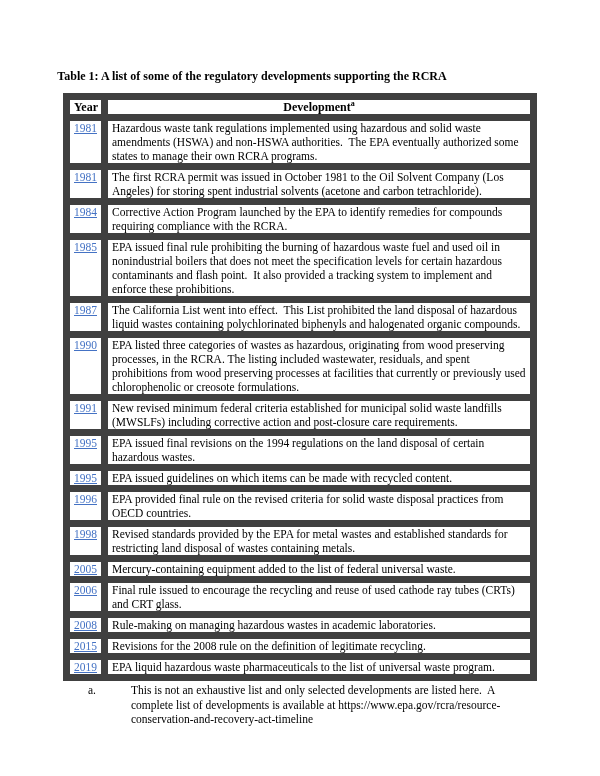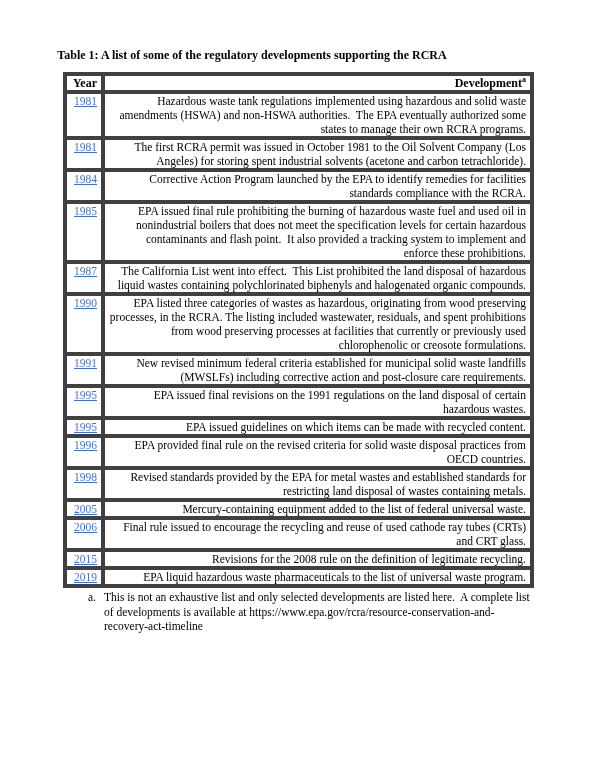--- a/index.html
+++ b/index.html
@@ -8,43 +8,42 @@
     width: 600px;
     height: 776px;
     background: #ffffff;
     color: #000000;
     font-family: "Liberation Serif", serif;
     overflow: hidden;
   }
   .page {
     width: 504px;
     height: 776px;
-    padding-top: 48px;
+    padding-top: 69px;
   }
   .doc-title {
     text-align: center;
     font-weight: bold;
     font-size: 12px;
     line-height: 14px;
     margin: 0 30px 10px 30px;
   }
   table.dev-table {
     border-collapse: collapse;
     margin-left: 63px;
     width: 467px;
     font-size: 11.5px;
     line-height: 14px;
     table-layout: fixed;
   }
   table.dev-table th,
   table.dev-table td {
-    border: 4px solid #404040;
+    border: 7px solid #404040;
     vertical-align: top;
     padding: 0 4px;
-    text-align: right;
   }
   col.col-year { width: 38px; }
   col.col-dev { width: 429px; }
   th.year-header, th.dev-header {
     text-align: center;
     font-weight: bold;
     font-size: 12px;
     padding: 0 2px;
   }
   th.dev-header sup {
@@ -62,21 +61,21 @@
     white-space: pre-wrap;
   }
   .footnote {
     display: flex;
     margin: 2px 0 0 88px;
     font-size: 11.5px;
     line-height: 14.6px;
     width: 448px;
   }
   .fn-marker { flex: none; width: 16px; }
-  .fn-text { white-space: pre-wrap; width: 430px; }
+  .fn-text { white-space: pre-wrap; width: 430px; margin-left: 27px; }
 </style>
 </head>
 <body>
 
 <div class="page">
 
   <div class="doc-title">Table 1: A list of some of the regulatory developments supporting the RCRA</div>
 
   <table class="dev-table">
     <colgroup>
@@ -95,21 +94,21 @@
       <td class="dev-cell">Hazardous waste tank regulations implemented using hazardous and solid waste amendments (HSWA) and non-HSWA authorities.  The EPA eventually authorized some states to manage their own RCRA programs.</td>
     </tr>
 
     <tr>
       <td class="year-cell"><a>1981</a></td>
       <td class="dev-cell">The first RCRA permit was issued in October 1981 to the Oil Solvent Company (Los Angeles) for storing spent industrial solvents (acetone and carbon tetrachloride).</td>
     </tr>
 
     <tr>
       <td class="year-cell"><a>1984</a></td>
-      <td class="dev-cell">Corrective Action Program launched by the EPA to identify remedies for facilities standards compliance with the RCRA.</td>
+      <td class="dev-cell">Corrective Action Program launched by the EPA to identify remedies for compounds requiring compliance with the RCRA.</td>
     </tr>
 
     <tr>
       <td class="year-cell"><a>1985</a></td>
       <td class="dev-cell">EPA issued final rule prohibiting the burning of hazardous waste fuel and used oil in nonindustrial boilers that does not meet the specification levels for certain hazardous contaminants and flash point.  It also provided a tracking system to implement and enforce these prohibitions.</td>
     </tr>
 
     <tr>
       <td class="year-cell"><a>1987</a></td>
       <td class="dev-cell">The California List went into effect.  This List prohibited the land disposal of hazardous liquid wastes containing polychlorinated biphenyls and halogenated organic compounds.</td>
@@ -121,21 +120,21 @@
     </tr>
 
     <tr>
       <td class="year-cell"><a>1991</a></td>
       <td class="dev-cell">New revised minimum federal criteria established for municipal solid waste landfills (MWSLFs) including corrective action and post-closure care requirements.</td>
     </tr>
 
 
     <tr>
       <td class="year-cell"><a>1995</a></td>
-      <td class="dev-cell">EPA issued final revisions on the 1991 regulations on the land disposal of certain hazardous wastes.</td>
+      <td class="dev-cell">EPA issued final revisions on the 1994 regulations on the land disposal of certain hazardous wastes.</td>
     </tr>
 
     <tr>
       <td class="year-cell"><a>1995</a></td>
       <td class="dev-cell">EPA issued guidelines on which items can be made with recycled content.</td>
     </tr>
 
     <tr>
       <td class="year-cell"><a>1996</a></td>
       <td class="dev-cell">EPA provided final rule on the revised criteria for solid waste disposal practices from OECD countries.</td>
@@ -150,20 +149,24 @@
     <tr>
       <td class="year-cell"><a>2005</a></td>
       <td class="dev-cell">Mercury-containing equipment added to the list of federal universal waste.</td>
     </tr>
 
     <tr>
       <td class="year-cell"><a>2006</a></td>
       <td class="dev-cell">Final rule issued to encourage the recycling and reuse of used cathode ray tubes (CRTs) and CRT glass.</td>
     </tr>
 
+    <tr>
+      <td class="year-cell"><a>2008</a></td>
+      <td class="dev-cell">Rule-making on managing hazardous wastes in academic laboratories.</td>
+    </tr>
 
     <tr>
       <td class="year-cell"><a>2015</a></td>
       <td class="dev-cell">Revisions for the 2008 rule on the definition of legitimate recycling.</td>
     </tr>
 
     <tr>
       <td class="year-cell"><a>2019</a></td>
       <td class="dev-cell">EPA liquid hazardous waste pharmaceuticals to the list of universal waste program.</td>
     </tr>

